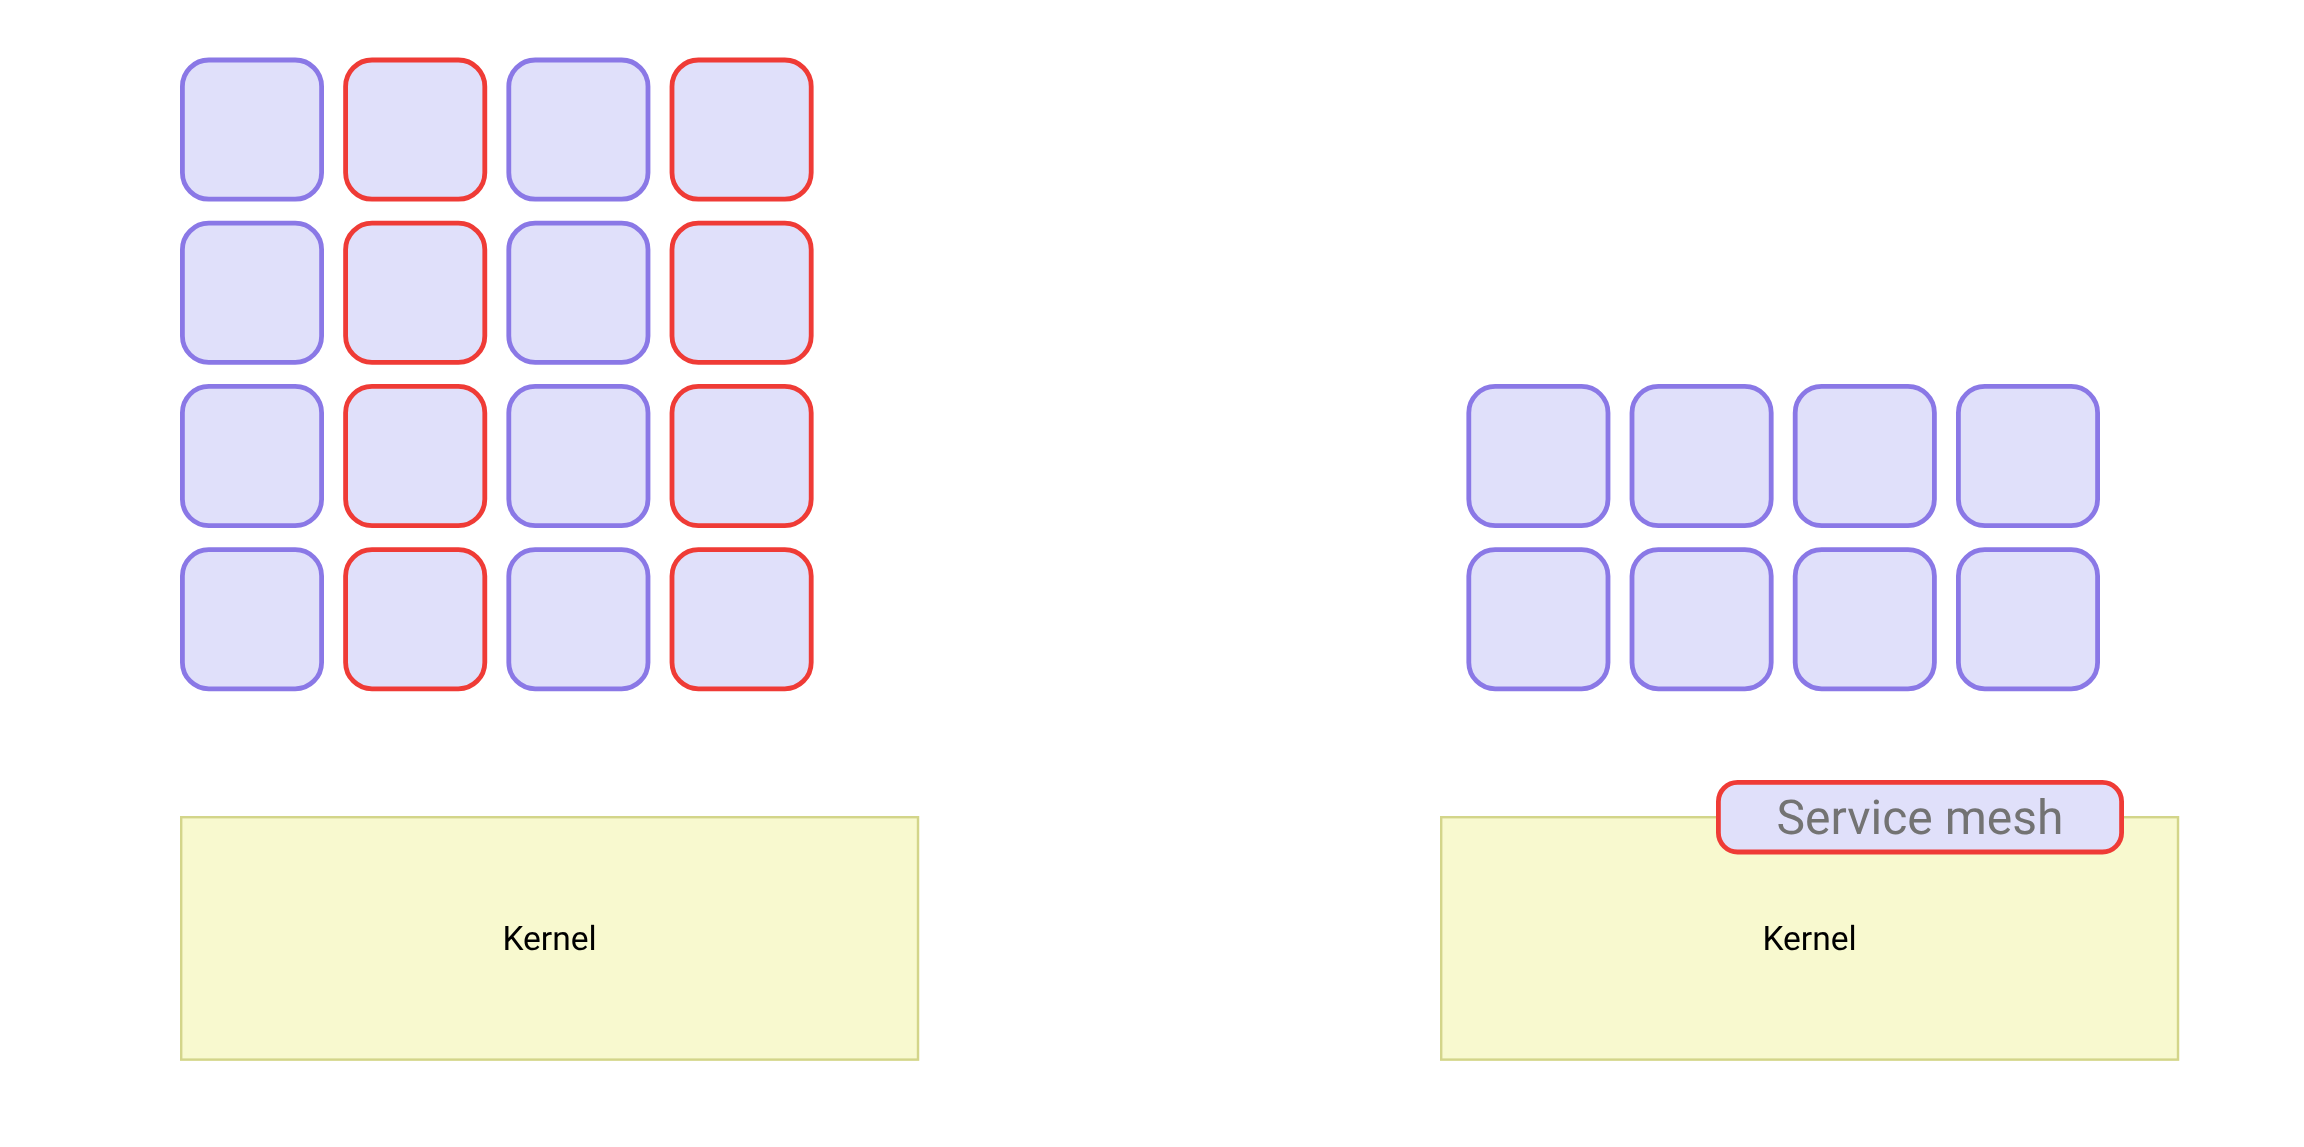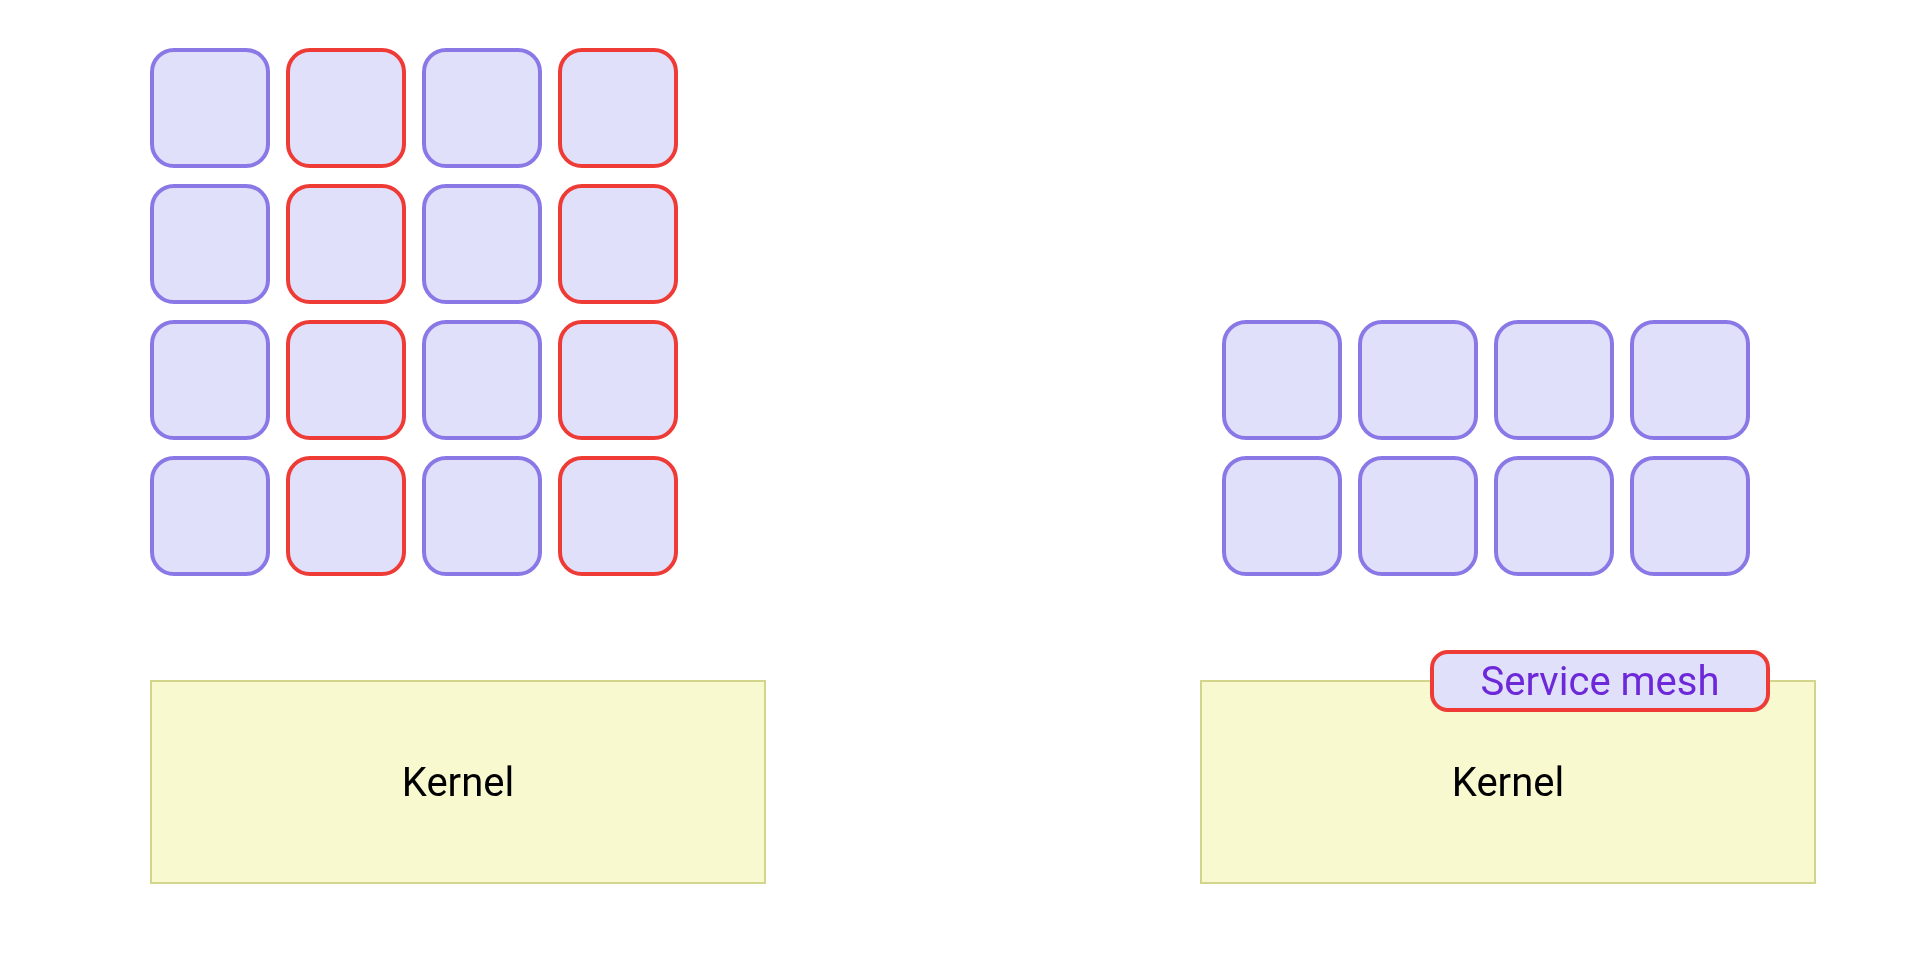--- a/index.html
+++ b/index.html
@@ -22,21 +22,21 @@
     border-radius: 24px;
     border-width: 4px;
     border-style: solid;
   }
   .kernel {
     position: absolute;
     border: 2px solid;
     display: flex;
     align-items: center;
     justify-content: center;
-    font-size: 40px;
+    font-size: 28px;
   }
   .mesh-label {
     position: absolute;
     border: 4px solid;
     border-radius: 18px;
     display: flex;
     align-items: center;
     justify-content: center;
     font-size: 40px;
     padding: 4px 24px;
@@ -76,16 +76,16 @@
   <div id="right-grid" class="grid" style="position: absolute; left: 1222px; top: 320px; grid-template-columns: repeat(4, 120px); grid-template-rows: repeat(2, 120px); gap: 16px;">
       <div class="box" style="background: rgb(224, 224, 250); border-color: rgb(138, 120, 230); width: 120px; height: 120px; box-sizing: border-box;"></div>
       <div class="box" style="background: rgb(224, 224, 250); border-color: rgb(138, 120, 230); width: 120px; height: 120px; box-sizing: border-box;"></div>
       <div class="box" style="background: rgb(224, 224, 250); border-color: rgb(138, 120, 230); width: 120px; height: 120px; box-sizing: border-box;"></div>
       <div class="box" style="background: rgb(224, 224, 250); border-color: rgb(138, 120, 230); width: 120px; height: 120px; box-sizing: border-box;"></div>
       <div class="box" style="background: rgb(224, 224, 250); border-color: rgb(138, 120, 230); width: 120px; height: 120px; box-sizing: border-box;"></div>
       <div class="box" style="background: rgb(224, 224, 250); border-color: rgb(138, 120, 230); width: 120px; height: 120px; box-sizing: border-box;"></div>
       <div class="box" style="background: rgb(224, 224, 250); border-color: rgb(138, 120, 230); width: 120px; height: 120px; box-sizing: border-box;"></div>
       <div class="box" style="background: rgb(224, 224, 250); border-color: rgb(138, 120, 230); width: 120px; height: 120px; box-sizing: border-box;"></div>
     </div>
-  <div id="mesh" class="mesh-label" style="left: 1430px; top: 650px; width: 340px; height: 62px; background: rgb(224, 224, 250); border-color: rgb(239, 59, 54); color: #6d28d9; box-sizing: border-box;">
+  <div id="mesh" class="mesh-label" style="left: 1430px; top: 650px; width: 340px; height: 62px; background: rgb(224, 224, 250); border-color: rgb(239, 59, 54); color: #737373; box-sizing: border-box;">
     <span>Service mesh</span>
   </div>
 </div>
 
 </body></html>

